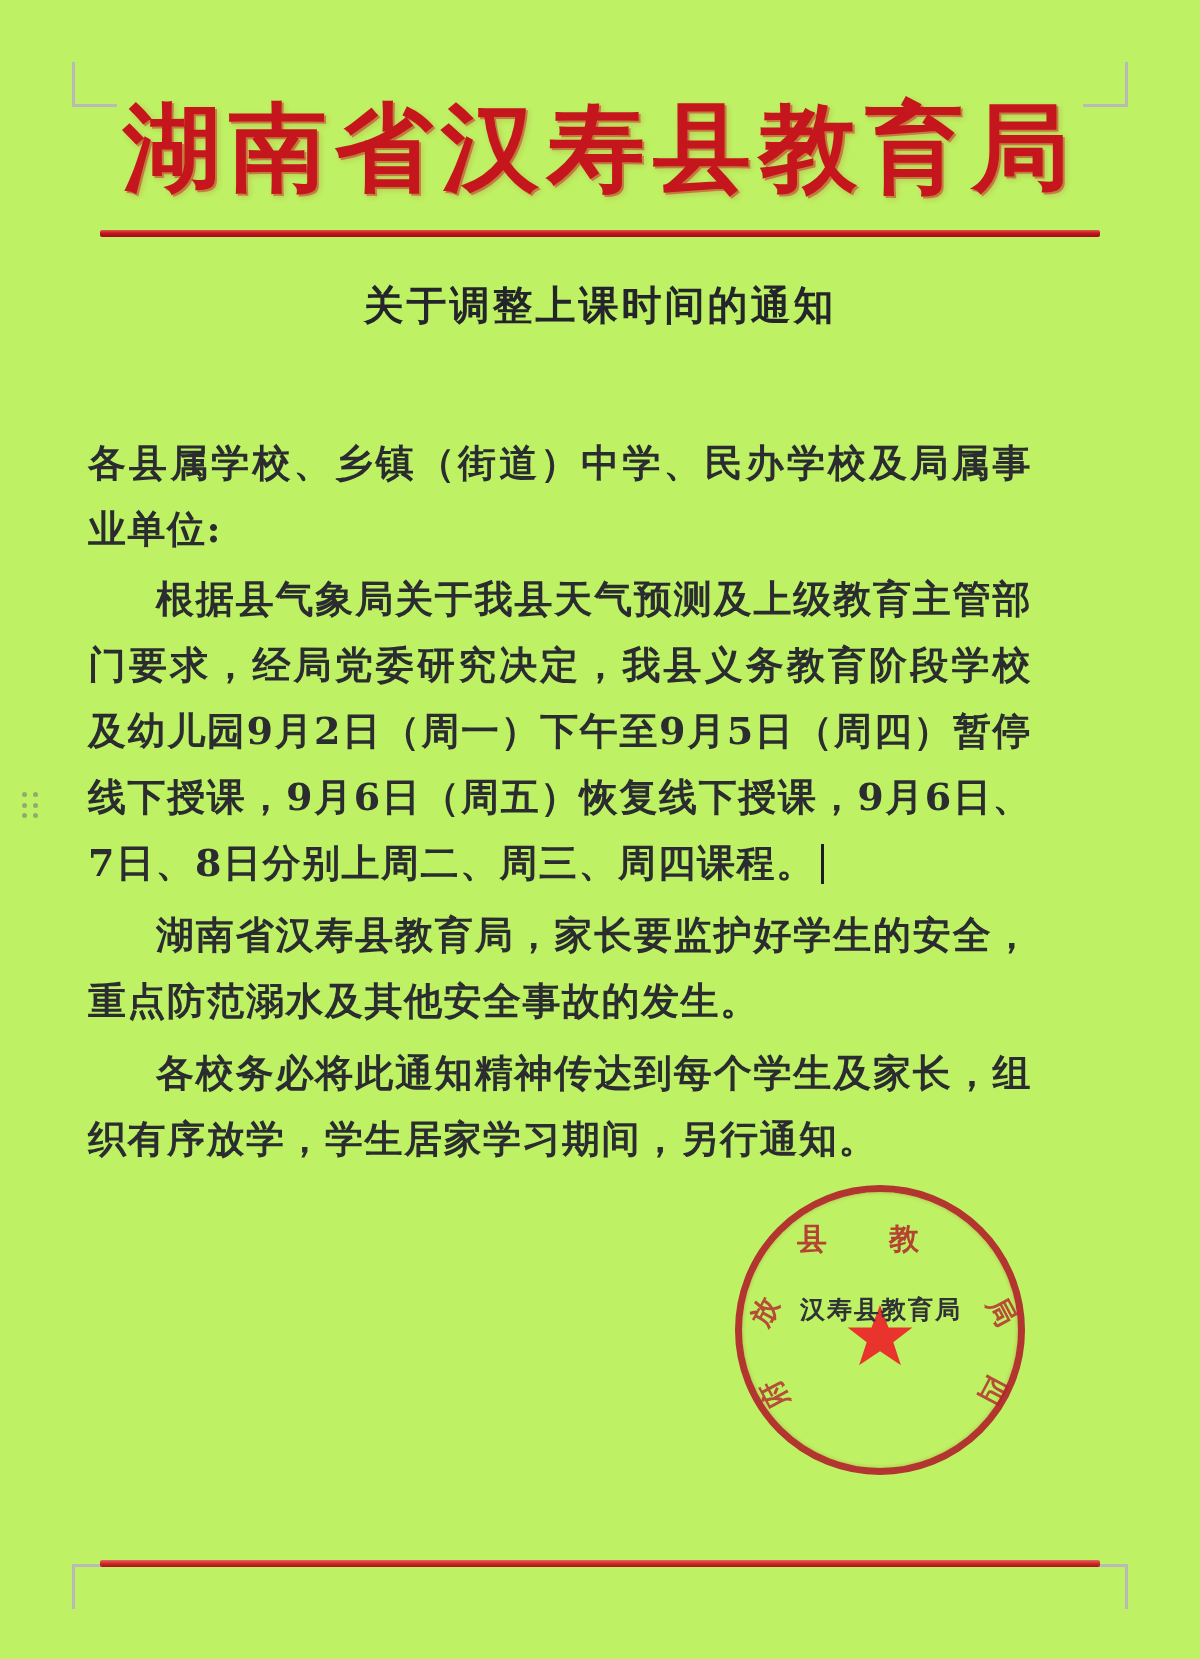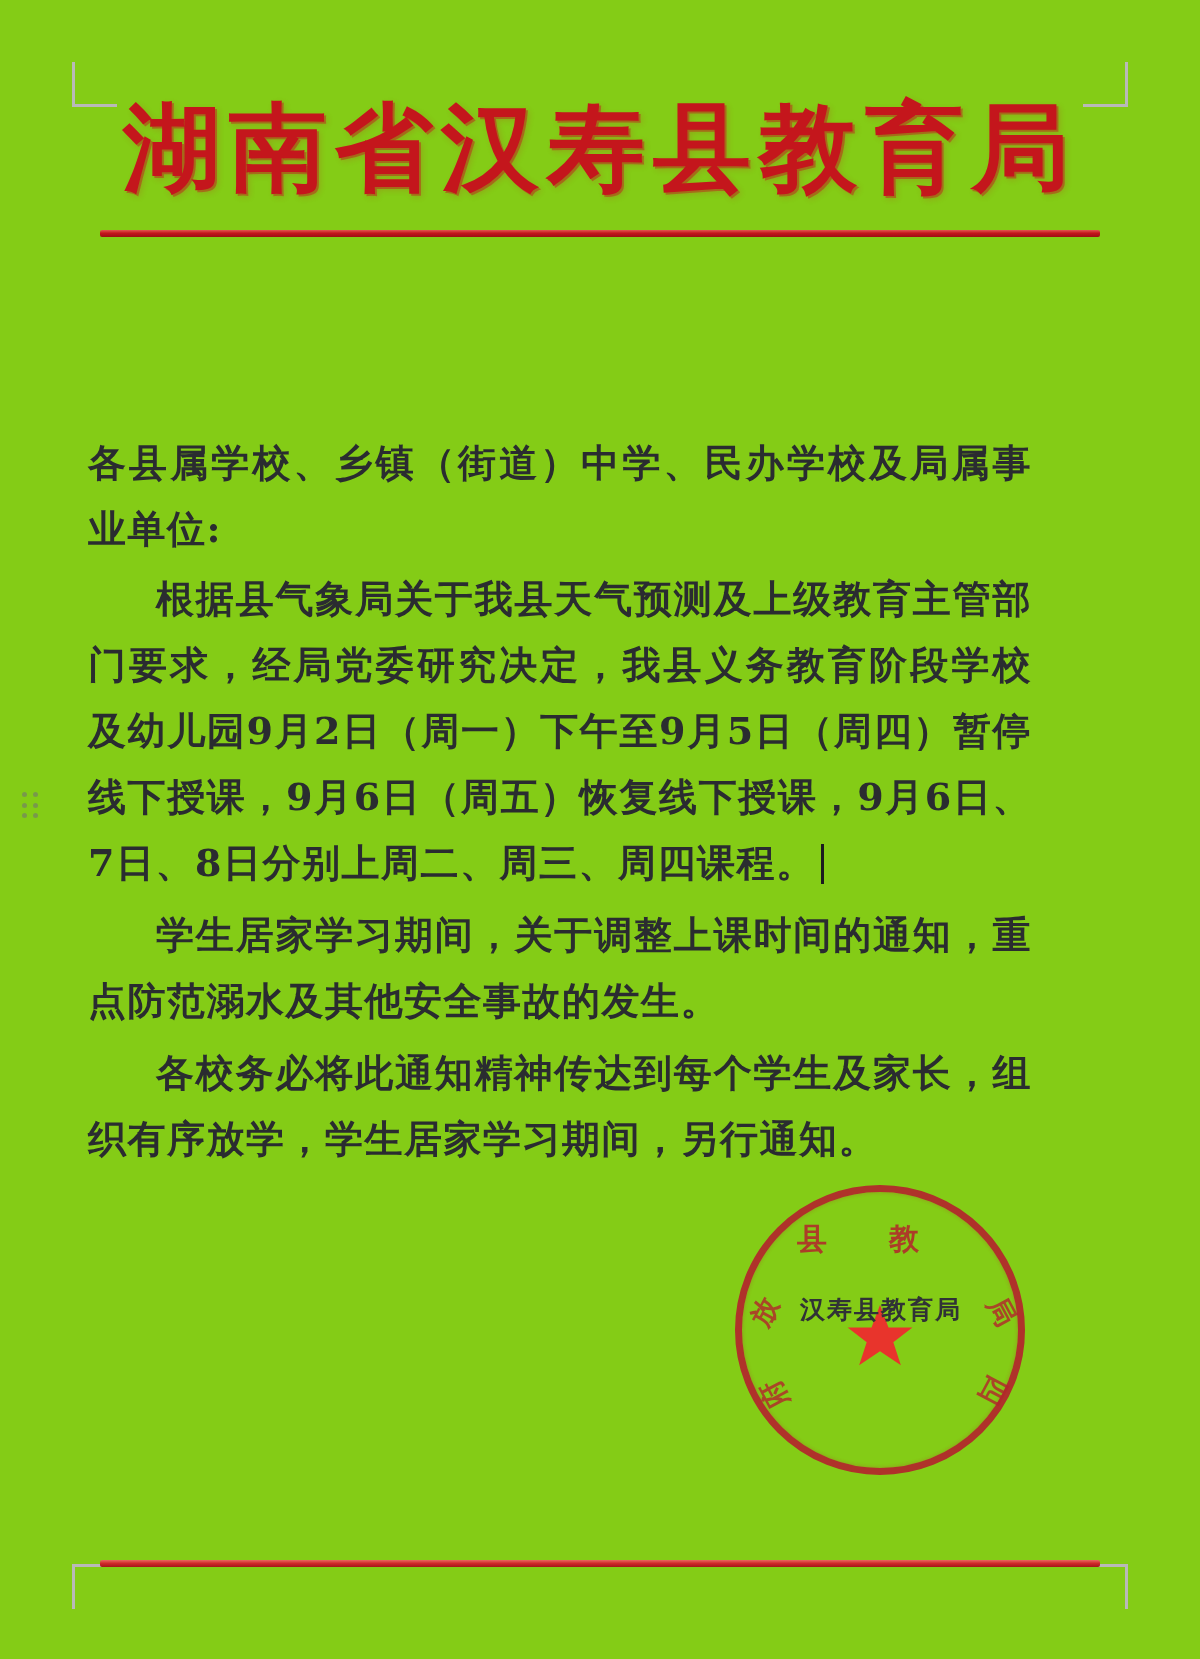--- a/index.html
+++ b/index.html
@@ -11,21 +11,21 @@
     height: 1659px;
     background: #ffffff;
     font-family: "DejaVu Serif", "Liberation Serif", serif;
     position: relative;
     overflow: hidden;
   }
 
   .page {
     position: absolute;
     inset: 0;
-    background: #84cc16;
+    background: #bef264;
   }
 
   
   .corner {
     position: absolute;
     width: 42px;
     height: 42px;
     border-color: #b9b9b9;
     border-style: solid;
     border-width: 0;
@@ -239,27 +239,28 @@
   <div class="corner tl"></div>
   <div class="corner tr"></div>
   <div class="corner bl"></div>
   <div class="corner br"></div>
 
   <div class="masthead">
     <div class="masthead-title">湖南省汉寿县教育局</div>
   </div>
   <div class="rule-top"></div>
 
+  <div class="doc-title">关于调整上课时间的通知</div>
 
   <div class="body-area">
     <p class="para salutation">各县属学校、乡镇（街道）中学、民办学校及局属事业单位:</p>
 
     <p class="para indent"><span>根据县气象局关于我县天气预测及上级教育主管部门要求，经局党委研究决定，我县义务教育阶段学校及幼儿园9月2日（周一）下午至9月5日（周四）暂停线下授课，9月6日（周五）恢复线下授课，9月6日、7日、8日分别上周二、周三、周四课程。</span><span class="caret"></span></p>
 
-    <p class="para indent">学生居家学习期间，关于调整上课时间的通知，重点防范溺水及其他安全事故的发生。</p>
+    <p class="para indent">湖南省汉寿县教育局，家长要监护好学生的安全，重点防范溺水及其他安全事故的发生。</p>
 
     <p class="para indent">各校务必将此通知精神传达到每个学生及家长，组织有序放学，学生居家学习期间，另行通知。</p>
   </div>
 
   <div class="drag-handle">
     <i></i>
     <i></i>
     <i></i>
     <i></i>
     <i></i>

